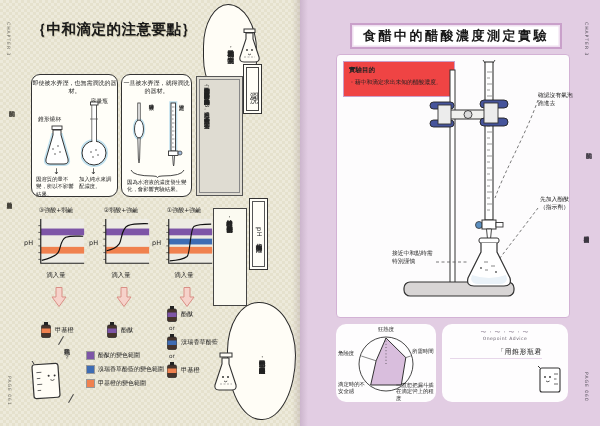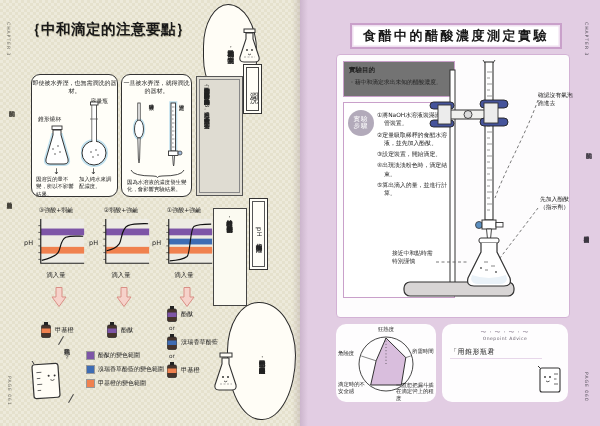--- a/index.html
+++ b/index.html
@@ -8,21 +8,21 @@
 
   
   #left-page{position:absolute;left:0;top:0;width:300px;height:426px;
     background-color:#edeadb;
     background-image:linear-gradient(45deg,#e5e1cd 25%,transparent 25%,transparent 75%,#e5e1cd 75%),
                      linear-gradient(45deg,#e5e1cd 25%,transparent 25%,transparent 75%,#e5e1cd 75%);
     background-size:6px 6px;background-position:0 0,3px 3px;}
   .vtext{writing-mode:vertical-rl;text-orientation:mixed;}
   .marg{position:absolute;color:#6f6d64;}
   .lp-title{position:absolute;left:26px;top:20px;width:176px;font-size:14.5px;font-weight:bold;
-    color:#191919;letter-spacing:.5px;text-shadow:.6px .6px 0 #b9b49c;}
+    color:#191919;letter-spacing:.5px;text-shadow:.6px .6px 0 #b9b49c;text-align:center;}
   .bubble{background:#fffdf6;border:1.5px solid #2b2b2b;}
   .bubble-top{position:absolute;left:203px;top:4px;width:54px;height:96px;border-radius:26px 30px 30px 26px/44px 48px 40px 44px;
     display:flex;align-items:center;justify-content:center;}
   .bubble-top .vt{font-size:6.6px;line-height:1.75;color:#222;}
   .rinse-tag{position:absolute;left:243px;top:64px;width:19px;height:50px;background:#fffef7;
     border:1px solid #333;box-shadow:inset 0 0 0 2px #fffef7, inset 0 0 0 3px #444;
     display:flex;align-items:center;justify-content:center;}
   .rinse-tag .vt{font-size:8px;letter-spacing:3px;color:#222;}
   .wbox{position:absolute;background:#fffef8;border:1.5px solid #333;border-radius:9px;}
   .wbox .head{position:absolute;left:0;right:0;top:4px;text-align:center;font-size:6px;line-height:1.35;color:#222;}
@@ -59,39 +59,39 @@
 
   
   #right-page{position:absolute;left:300px;top:0;width:300px;height:426px;background:#e2cde3;}
   .rp-marg{position:absolute;color:#55505a;}
   .rp-title{position:absolute;left:50px;top:23px;width:212px;height:26px;background:#fff;
     border:2px solid #c9a0ca;box-shadow:inset 0 0 0 1.5px #efdff0;display:flex;align-items:center;justify-content:center;
     font-size:13px;font-weight:bold;letter-spacing:2.5px;color:#161616;}
   .rp-panel{position:absolute;left:36px;top:54px;width:234px;height:264px;background:#fdfcfd;
     border:1.5px solid #d3b2d5;border-radius:4px;}
   .purpose-box{position:absolute;left:6px;top:6px;width:112px;height:36px;border:1px solid #c9a0ca;
-    padding:4px 5px;background:#737373;}
+    padding:4px 5px;background:#ef4444;}
   .purpose-box .pt{font-size:6.5px;font-weight:bold;color:#222;}
   .purpose-box .pb{font-size:5.8px;color:#222;margin-top:3px;}
   .steps-box{position:absolute;left:6px;top:47px;width:112px;height:196px;border:1px solid #c9a0ca;background:#fff;}
   .steps-badge{position:absolute;left:4px;top:7px;width:26px;height:26px;border-radius:50%;
     background:#b2aaba;color:#fff;display:flex;flex-direction:column;align-items:center;justify-content:center;
     font-size:6.5px;line-height:1.15;letter-spacing:1px;}
   .steps-list{margin:0;padding:8px 5px 4px 33px;list-style:none;}
   .steps-list li{font-size:5.9px;line-height:1.4;color:#222;margin-bottom:3px;padding-left:7px;text-indent:-7px;}
   .rp-label{position:absolute;font-size:5.8px;line-height:1.3;color:#222;}
   .bottom-card{position:absolute;background:#fefdfe;border-radius:10px;}
   #radar-card{left:36px;top:324px;width:100px;height:78px;}
   .radar-lb{position:absolute;font-size:5.4px;line-height:1.2;color:#222;}
   #advice-card{left:142px;top:324px;width:126px;height:78px;padding-top:5px;}
   .adv-deco{text-align:center;font-size:6px;color:#8b7f91;letter-spacing:1px;line-height:1;}
   .adv-small{text-align:center;font-size:4.5px;color:#6d6572;letter-spacing:.5px;margin-top:1px;}
   .adv-lines{position:absolute;left:8px;top:22px;width:92px;
     background:repeating-linear-gradient(to bottom,transparent 0 12.2px,#e7d7ea 12.2px 13.2px);}
-  .adv-line{font-size:7px;line-height:13.2px;color:#222;text-align:left;letter-spacing:.5px;}
+  .adv-line{font-size:7px;line-height:13.2px;color:#222;text-align:right;letter-spacing:.5px;}
   .gutter{position:absolute;left:292px;top:0;width:16px;height:426px;
     background:linear-gradient(to right,rgba(70,40,70,0),rgba(70,40,70,.14) 50%,rgba(70,40,70,0));pointer-events:none;}
 </style>
 </head>
 <body>
 
 <div id="canvas">
 
   <div id="left-page">
 
@@ -334,33 +334,20 @@
 
     <div class="rp-title">食醋中的醋酸濃度測定實驗</div>
 
     <div class="rp-panel">
 
       <div class="purpose-box">
         <div class="pt">實驗目的</div>
         <div class="pb">・藉中和滴定求出未知的醋酸濃度。</div>
       </div>
 
-      <div class="steps-box">
-        <div class="steps-badge">
-          <span>實驗</span>
-          <span>步驟</span>
-        </div>
-        <ul class="steps-list">
-          <li>①將NaOH水溶液裝滿滴定管裝置。</li>
-          <li>②定量吸取稀釋的食醋水溶液，並先加入酚酞。</li>
-          <li>③設定裝置，開始滴定。</li>
-          <li>④出現淡淡粉色時，滴定結束。</li>
-          <li>⑤算出滴入的量，並進行計算。</li>
-        </ul>
-      </div>
     </div>
 
     <svg style="position:absolute;left:88px;top:56px;" width="182" height="244" viewBox="0 0 182 244">
 
       <rect x="62" y="14" width="5" height="214" fill="#fff" stroke="#333" stroke-width="1"></rect>
 
       <rect x="16" y="226" width="110" height="14" rx="6" fill="#d8d5d5" stroke="#333" stroke-width="1.2"></rect>
 
       <path d="M95 4 L97 7 M107 4 L105 7" stroke="#333" stroke-width=".9"></path>
       <rect x="97" y="6" width="8" height="158" fill="#fff" stroke="#333" stroke-width="1.1"></rect>

